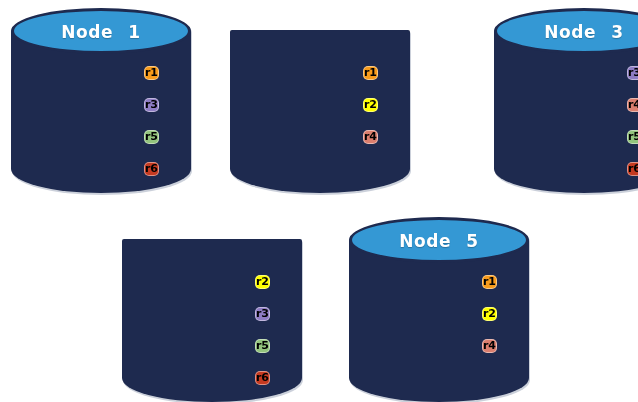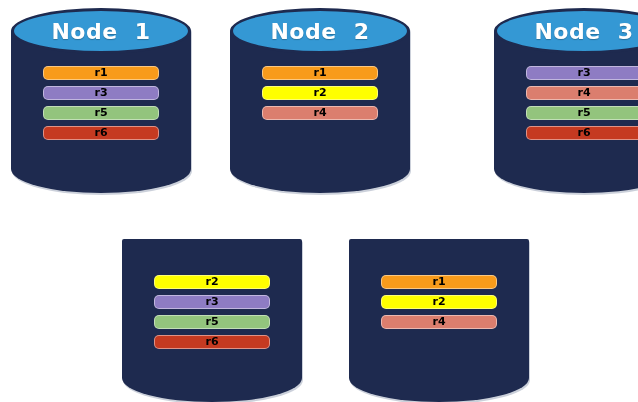--- a/index.html
+++ b/index.html
@@ -43,36 +43,37 @@
     border: 3px solid var(--cyl-body, #1E2A4F);
     border-radius: 50%;
     box-sizing: border-box;
     display: flex;
     align-items: center;
     justify-content: center;
   }
   .cyl-title {
     color: var(--title-text, #ffffff);
     font-weight: bold;
-    font-size: 22px;
+    font-size: 17px;
     word-spacing: 9px;
     letter-spacing: 0.5px;
     padding-top: 1px;
     text-shadow: 0 1px 1px rgba(0,0,0,0.25);
     white-space: nowrap;
   }
   .bars {
     position: absolute;
     top: 58px;
     left: 50%;
     transform: translateX(-50%);
     width: 116px;
     display: flex;
     flex-direction: column;
-    gap: 6px;
+    gap: 18px;
+    align-items: flex-end;
   }
   .bar {
     height: 14px;
     border-radius: 5px;
     border: 1px solid rgba(255,255,255,0.45);
     box-sizing: border-box;
     display: flex;
     align-items: center;
     justify-content: center;
     color: var(--bar-text, #000000);
@@ -94,23 +95,20 @@
     <div class="bars">
         <div class="bar" style="background: rgb(248, 155, 27);">r1</div>
         <div class="bar" style="background: rgb(142, 124, 195);">r3</div>
         <div class="bar" style="background: rgb(147, 196, 125);">r5</div>
         <div class="bar" style="background: rgb(197, 58, 33);">r6</div>
       </div>
   </div>
 
   <div class="cylinder cyl-pos-1">
     <div class="cyl-body"></div>
-    <div class="cyl-top">
-      <span class="cyl-title">Node 2</span>
-    </div>
     <div class="bars">
         <div class="bar" style="background: rgb(248, 155, 27);">r1</div>
         <div class="bar" style="background: rgb(255, 255, 0);">r2</div>
         <div class="bar" style="background: rgb(219, 126, 110);">r4</div>
       </div>
   </div>
 
   <div class="cylinder cyl-pos-2">
     <div class="cyl-body"></div>
     <div class="cyl-top">
@@ -129,20 +127,23 @@
     <div class="bars">
         <div class="bar" style="background: rgb(255, 255, 0);">r2</div>
         <div class="bar" style="background: rgb(142, 124, 195);">r3</div>
         <div class="bar" style="background: rgb(147, 196, 125);">r5</div>
         <div class="bar" style="background: rgb(197, 58, 33);">r6</div>
       </div>
   </div>
 
   <div class="cylinder cyl-pos-4">
     <div class="cyl-body"></div>
+    <div class="cyl-top">
+      <span class="cyl-title">Node 5</span>
+    </div>
     <div class="bars">
         <div class="bar" style="background: rgb(248, 155, 27);">r1</div>
         <div class="bar" style="background: rgb(255, 255, 0);">r2</div>
         <div class="bar" style="background: rgb(219, 126, 110);">r4</div>
       </div>
   </div>
 
 </div>
 
 </body></html>

